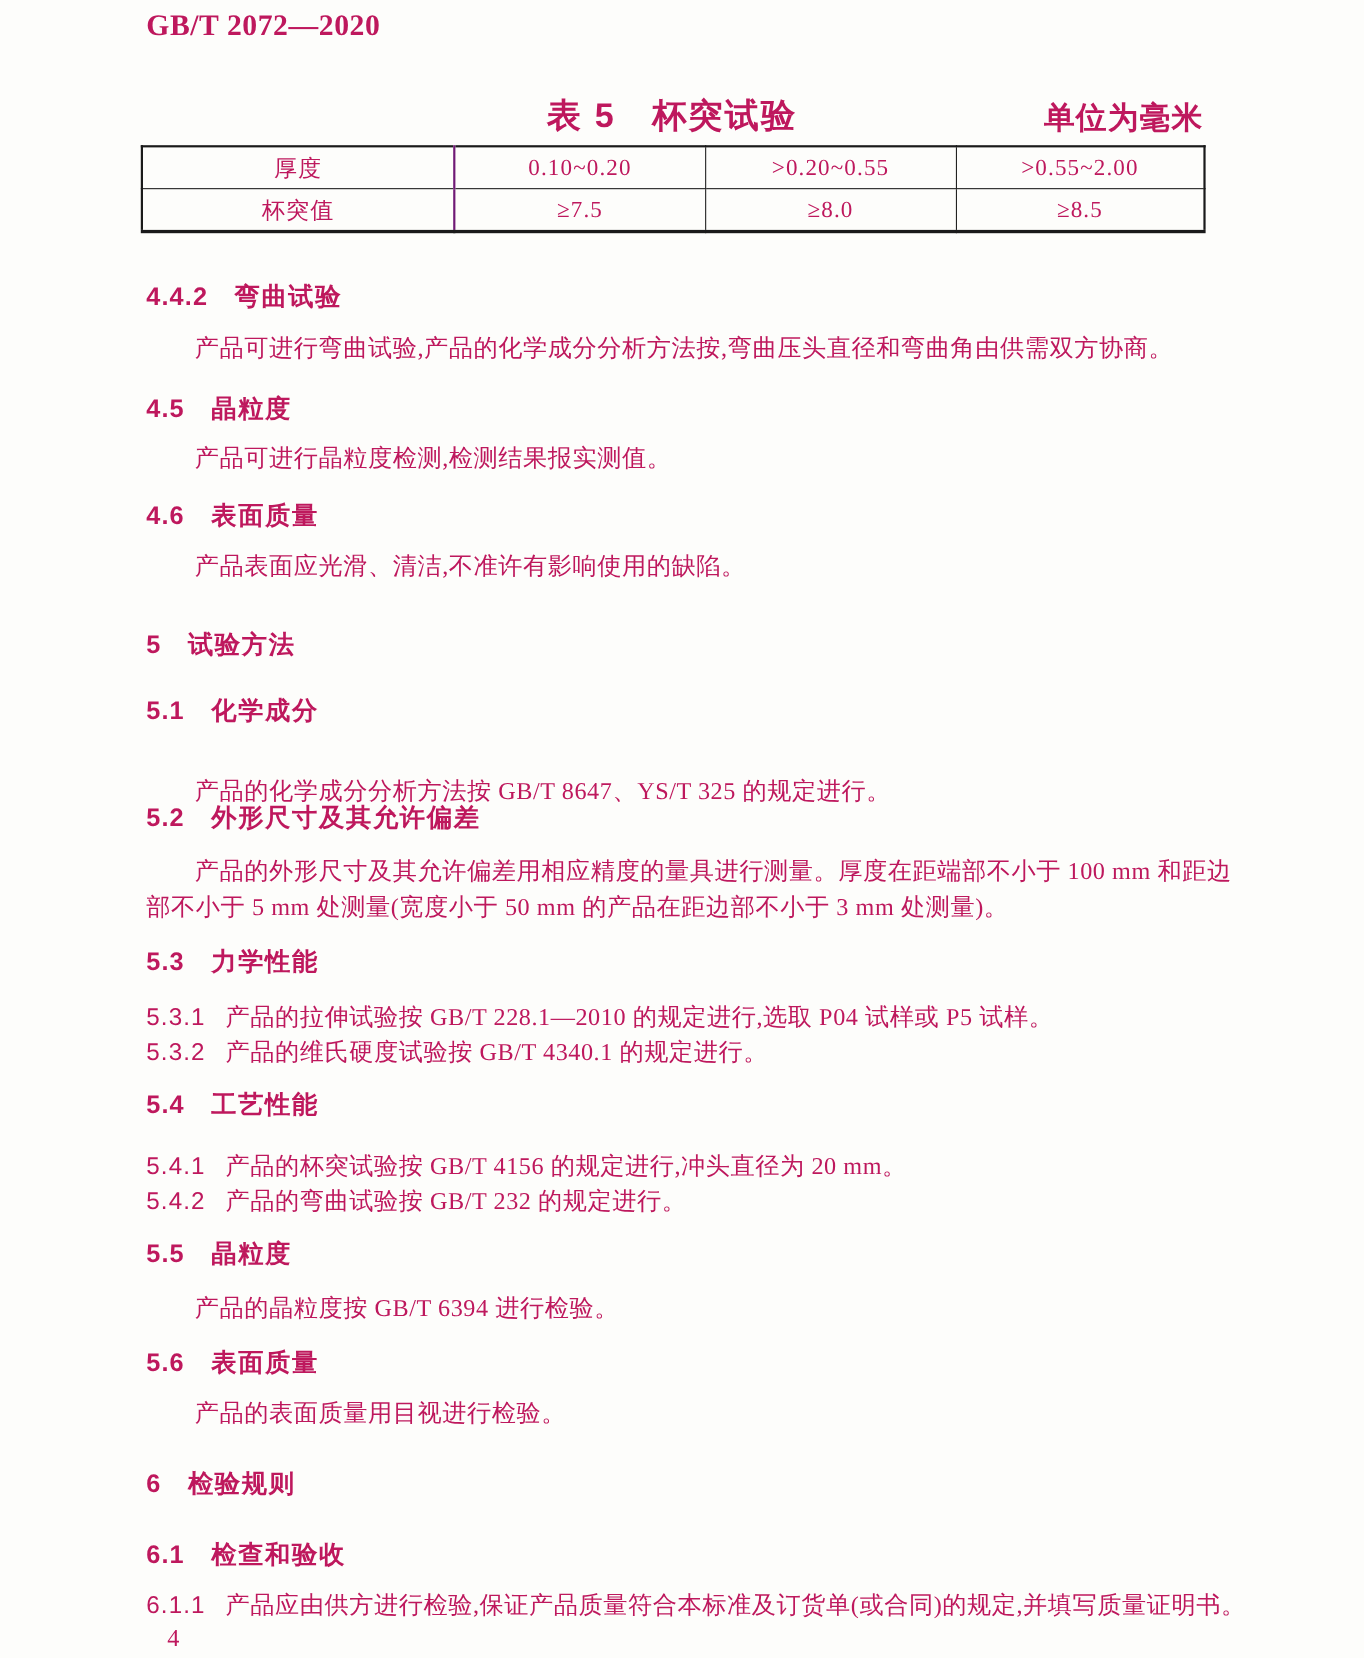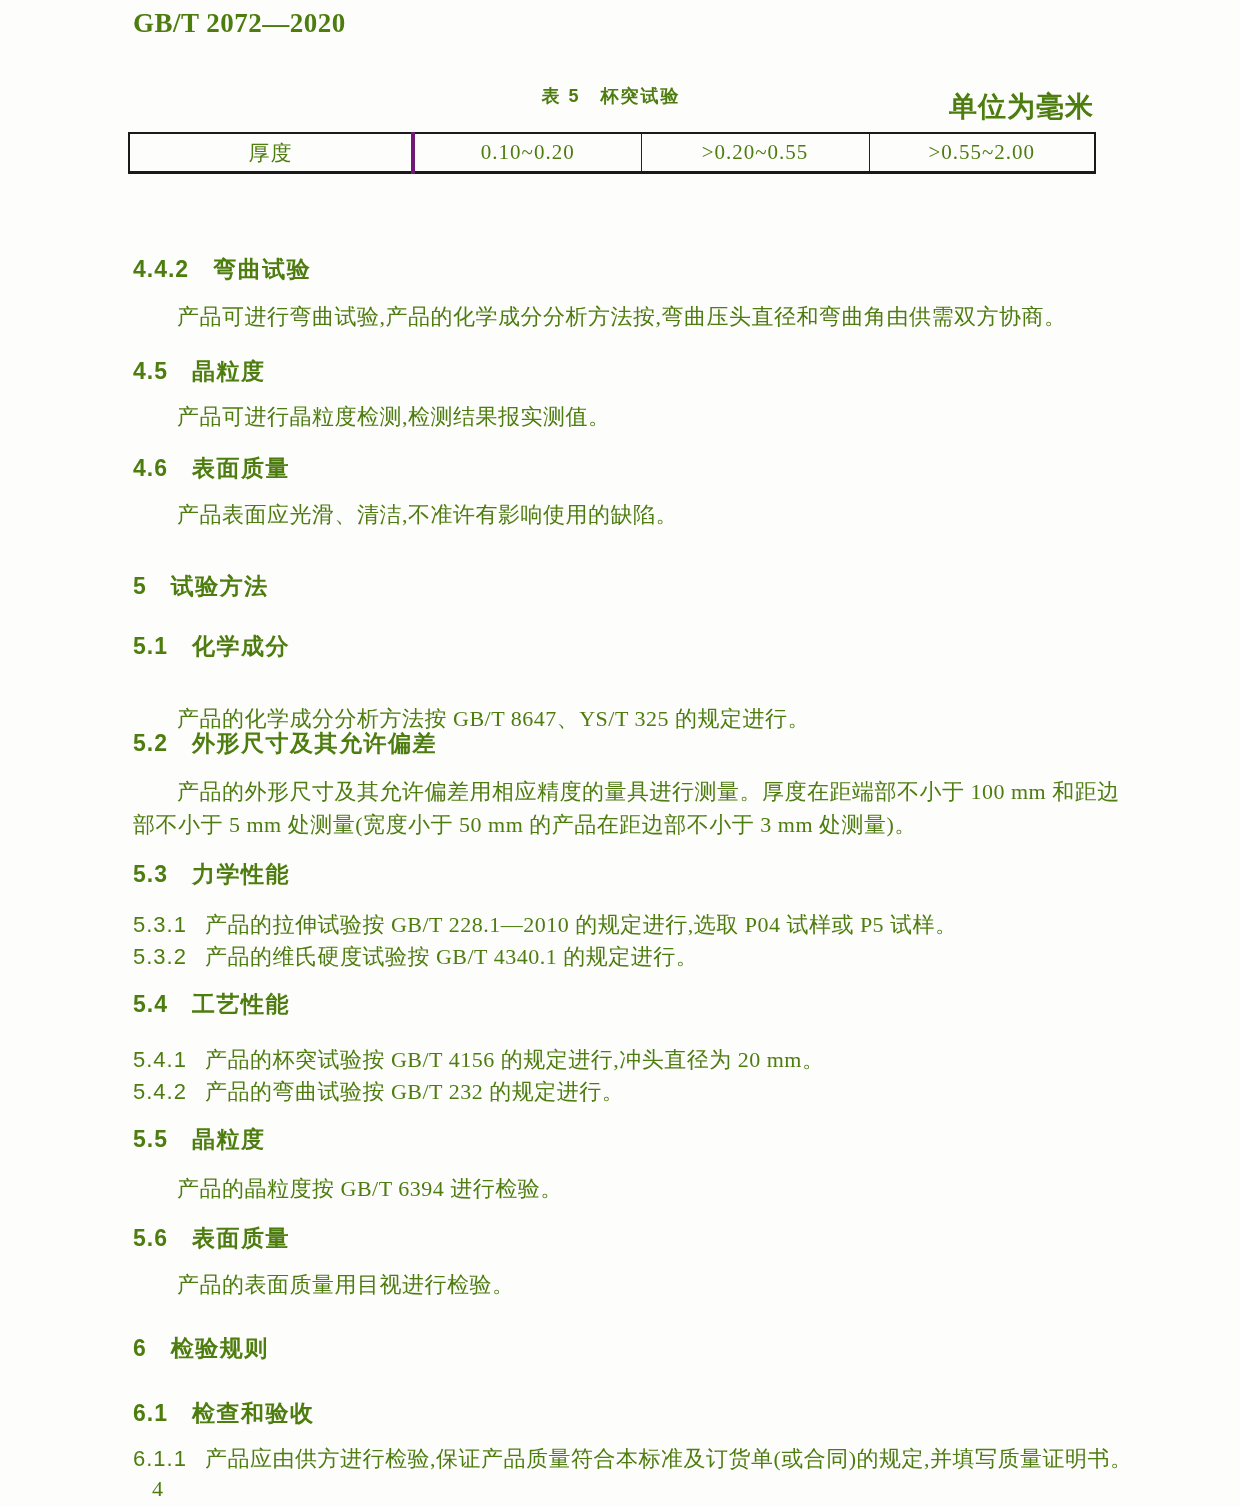--- a/index.html
+++ b/index.html
@@ -5,21 +5,21 @@
   html, body {
     margin: 0;
     padding: 0;
     background: #fdfdfb;
   }
   .page {
     position: relative;
     width: 1208px;
     height: 1507px;
     background: #fdfdfb;
-    color: #4d7c0f;
+    color: #be185d;
     font-family: "Liberation Serif", serif;
     overflow: hidden;
   }
   
   .docnum {
     position: absolute;
     left: 133px;
     top: 8px;
     font-family: "Liberation Serif", serif;
     font-weight: bold;
@@ -28,21 +28,21 @@
   }
   
   .tbl-title {
     position: absolute;
     left: 128px;
     top: 84px;
     width: 966px;
     text-align: center;
     font-family: "Liberation Sans", sans-serif;
     font-weight: bold;
-    font-size: 18px;
+    font-size: 31px;
     letter-spacing: 2px;
   }
   .unit {
     position: absolute;
     left: 128px;
     top: 88px;
     width: 966px;
     text-align: right;
     font-family: "Liberation Sans", sans-serif;
     font-weight: bold;
@@ -62,21 +62,21 @@
   table.t5 td {
     height: 37px;
     text-align: center;
     vertical-align: middle;
     font-size: 21px;
     letter-spacing: 1px;
     border: 1px solid #222;
     padding: 0;
   }
   table.t5 td:first-child {
-    border-right: 4px solid #701a75;
+    border-right: 2px solid #701a75;
   }
   
   .h {
     position: absolute;
     left: 133px;
     line-height: 26px;
     font-family: "Liberation Sans", sans-serif;
     font-weight: bold;
     font-size: 23px;
     letter-spacing: 1.5px;
@@ -136,20 +136,26 @@
         <col style="width:228px">
         <col style="width:226px">
     </colgroup>
     <tbody>
       <tr>
         <td>厚度</td>
         <td>0.10~0.20</td>
         <td>&gt;0.20~0.55</td>
         <td>&gt;0.55~2.00</td>
       </tr>
+      <tr>
+        <td>杯突值</td>
+        <td>≥7.5</td>
+        <td>≥8.0</td>
+        <td>≥8.5</td>
+      </tr>
     </tbody>
   </table>
 
   <div class="h" style="top:256px">
     <span class="hnum">4.4.2</span><span class="htitle">弯曲试验</span>
   </div>
   <div class="p one" style="top:300px">产品可进行弯曲试验,产品的化学成分分析方法按,弯曲压头直径和弯曲角由供需双方协商。</div>
 
   <div class="h" style="top:358px">
     <span class="hnum">4.5</span><span class="htitle">晶粒度</span>

